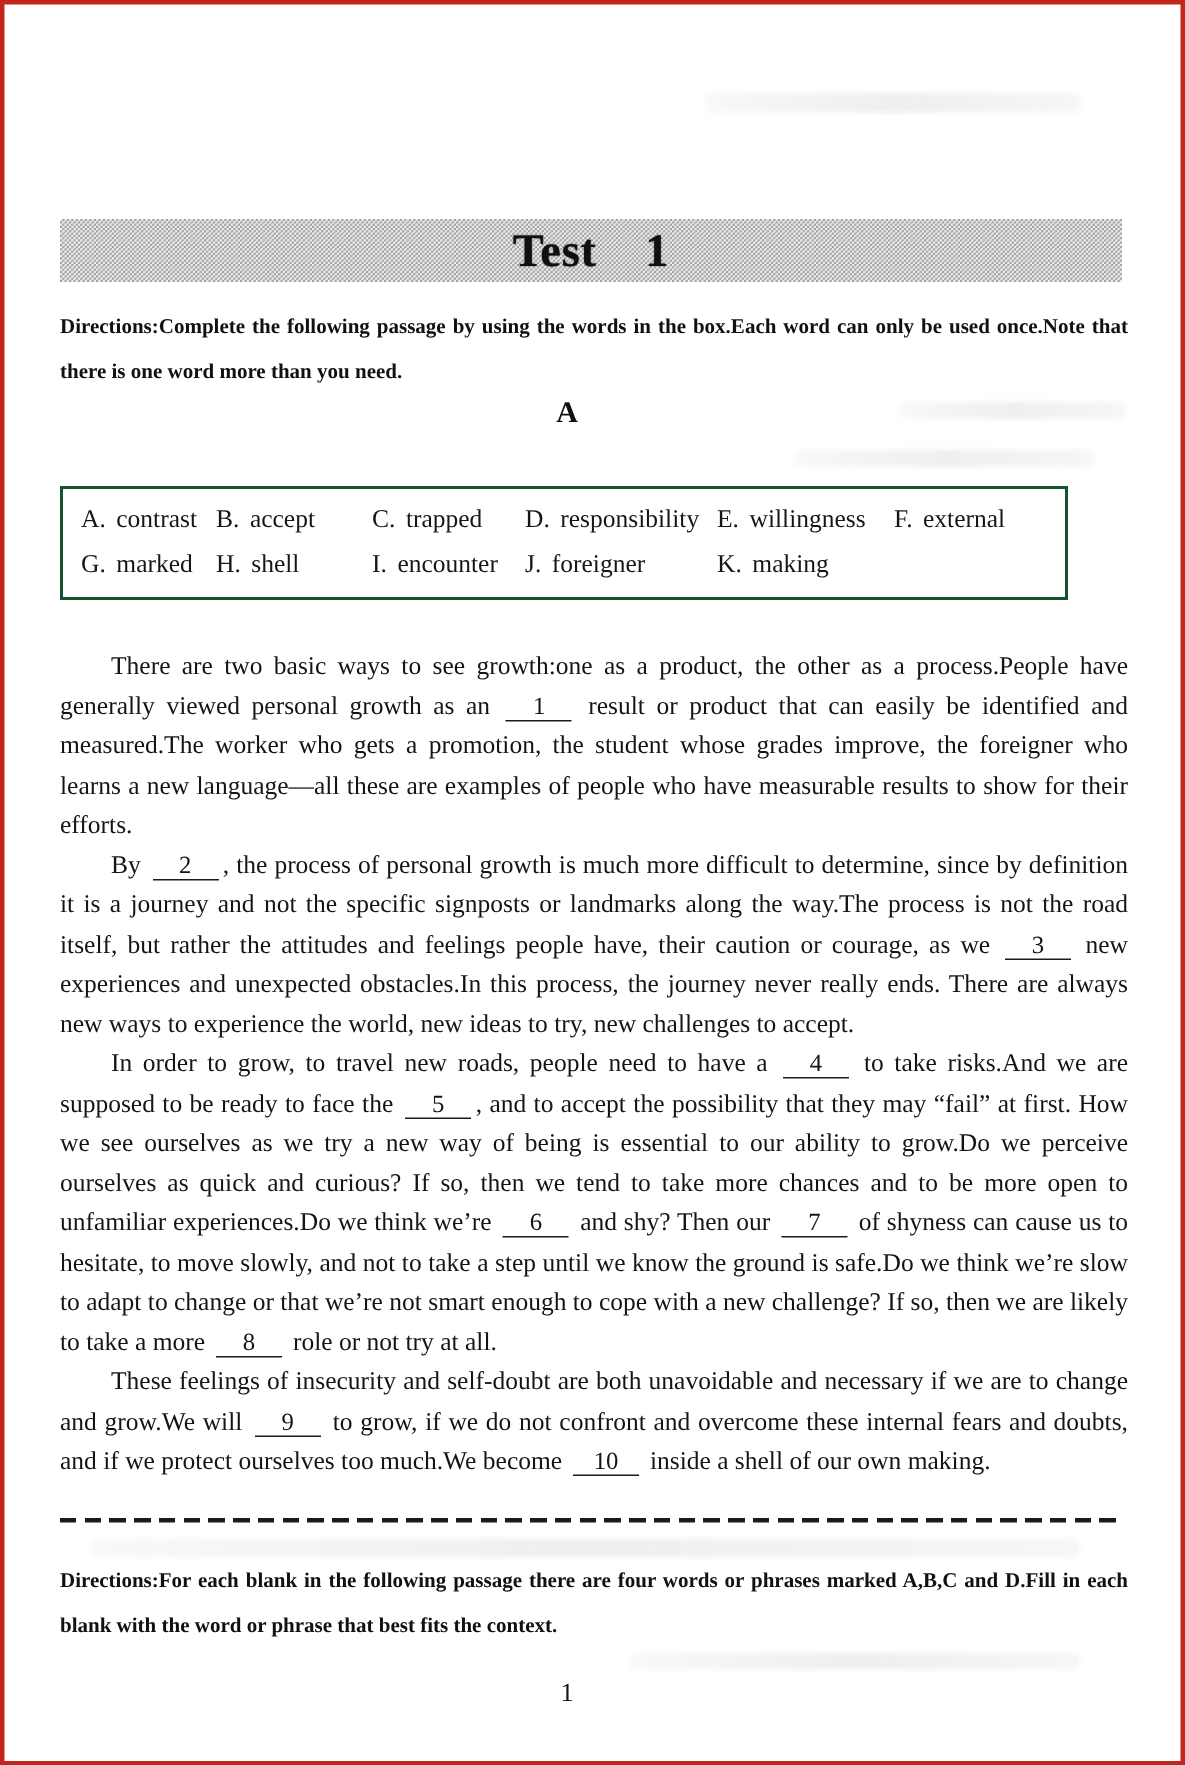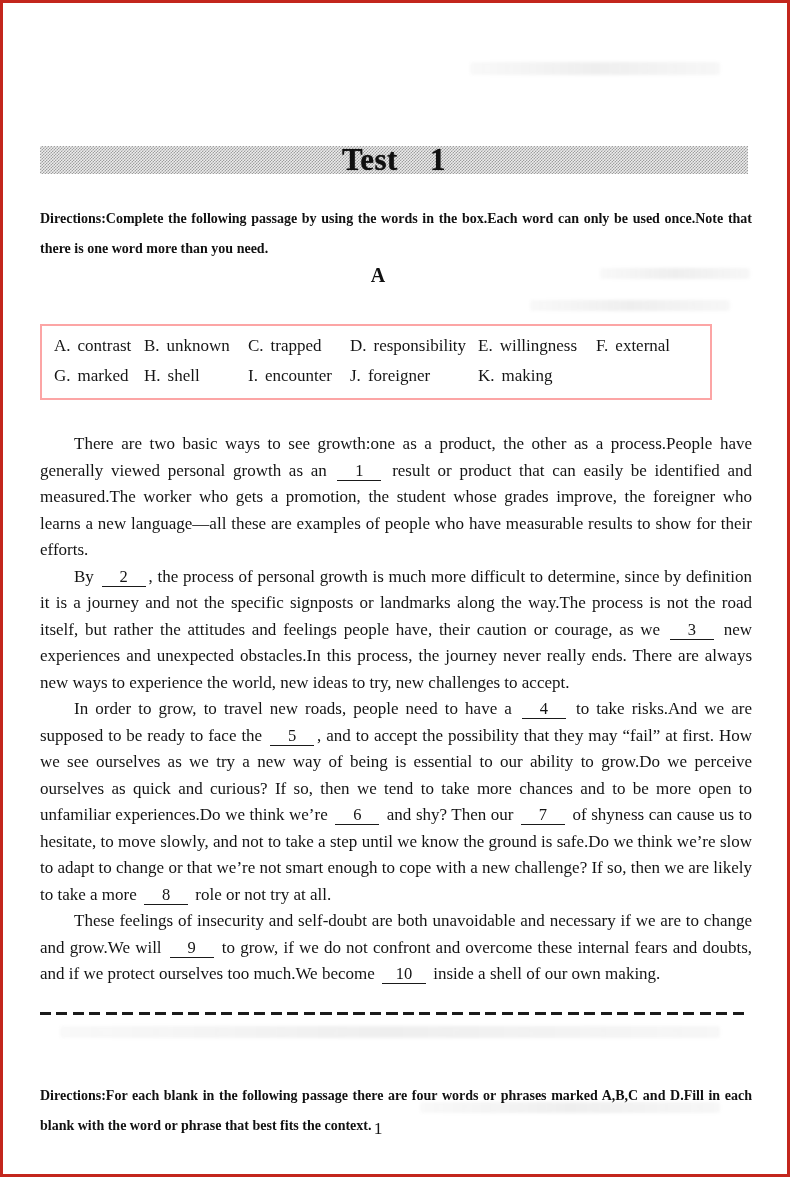--- a/index.html
+++ b/index.html
@@ -3,48 +3,48 @@
 <meta charset="utf-8">
 <style>
   html,body{margin:0;padding:0;}
   body{
     width:790px;height:1177px;position:relative;background:#ffffff;
     font-family:"Liberation Serif",serif;color:#161616;overflow:hidden;
   }
   .page-border{position:absolute;inset:0;border:3px solid #c3261d;pointer-events:none;z-index:50;}
 
   .test-header{
-    position:absolute;left:40px;top:146px;width:708px;height:28px;
+    position:absolute;left:40px;top:146px;width:708px;height:42px;
     background-color:#ececec;
     background-image:
       linear-gradient(45deg,#9d9d9d 25%,transparent 25%,transparent 75%,#9d9d9d 75%),
       linear-gradient(45deg,#9d9d9d 25%,transparent 25%,transparent 75%,#9d9d9d 75%);
     background-size:3px 3px;background-position:0 0,1.5px 1.5px;
     display:flex;align-items:center;justify-content:center;
   }
   .test-title{
     font-weight:bold;font-size:31px;color:#101010;letter-spacing:0.5px;word-spacing:24px;
     text-shadow:0 0 1px #333;
   }
 
   .directions{
     position:absolute;left:40px;width:712px;
     font-weight:bold;font-size:14px;line-height:30px;text-align:justify;color:#111;
   }
   .directions-a{top:204px;}
-  .directions-b{top:1040px;margin-top:41px;}
+  .directions-b{top:1040px;}
 
   .section-label{
     position:absolute;left:0;top:264px;width:756px;text-align:center;
     font-weight:bold;font-size:20px;color:#111;
   }
 
   .word-box{
     position:absolute;left:40px;top:324px;width:672px;box-sizing:border-box;
-    border:2px solid #fca5a5;padding:8px 0 10px 12px;
+    border:2px solid #14532d;padding:8px 0 10px 12px;
     display:grid;grid-template-columns:90px 104px 102px 128px 118px 1fr;
     row-gap:6px;font-size:17px;line-height:24px;
   }
   .word-box .cell{white-space:nowrap;}
   .word-box .wkey{display:inline-block;margin-right:7px;}
 
   .passage{
     position:absolute;left:40px;top:401px;width:712px;
     font-size:17px;line-height:26.5px;text-align:justify;color:#141414;margin-top:30px;
   }
@@ -83,21 +83,21 @@
 <div class="test-header">
   <span class="test-title">Test 1</span>
 </div>
 
 <div class="directions directions-a">Directions:Complete the following passage by using the words in the box.Each word can only be used once.Note that there is one word more than you need.</div>
 
 <div class="section-label">A</div>
 
 <div class="word-box" id="word-box">
     <span class="cell"><span class="wkey">A.</span><span>contrast</span></span>
-    <span class="cell"><span class="wkey">B.</span><span>unknown</span></span>
+    <span class="cell"><span class="wkey">B.</span><span>accept</span></span>
     <span class="cell"><span class="wkey">C.</span><span>trapped</span></span>
     <span class="cell"><span class="wkey">D.</span><span>responsibility</span></span>
     <span class="cell"><span class="wkey">E.</span><span>willingness</span></span>
     <span class="cell"><span class="wkey">F.</span><span>external</span></span>
     <span class="cell"><span class="wkey">G.</span><span>marked</span></span>
     <span class="cell"><span class="wkey">H.</span><span>shell</span></span>
     <span class="cell"><span class="wkey">I.</span><span>encounter</span></span>
     <span class="cell"><span class="wkey">J.</span><span>foreigner</span></span>
     <span class="cell"><span class="wkey">K.</span><span>making</span></span>
   </div>

